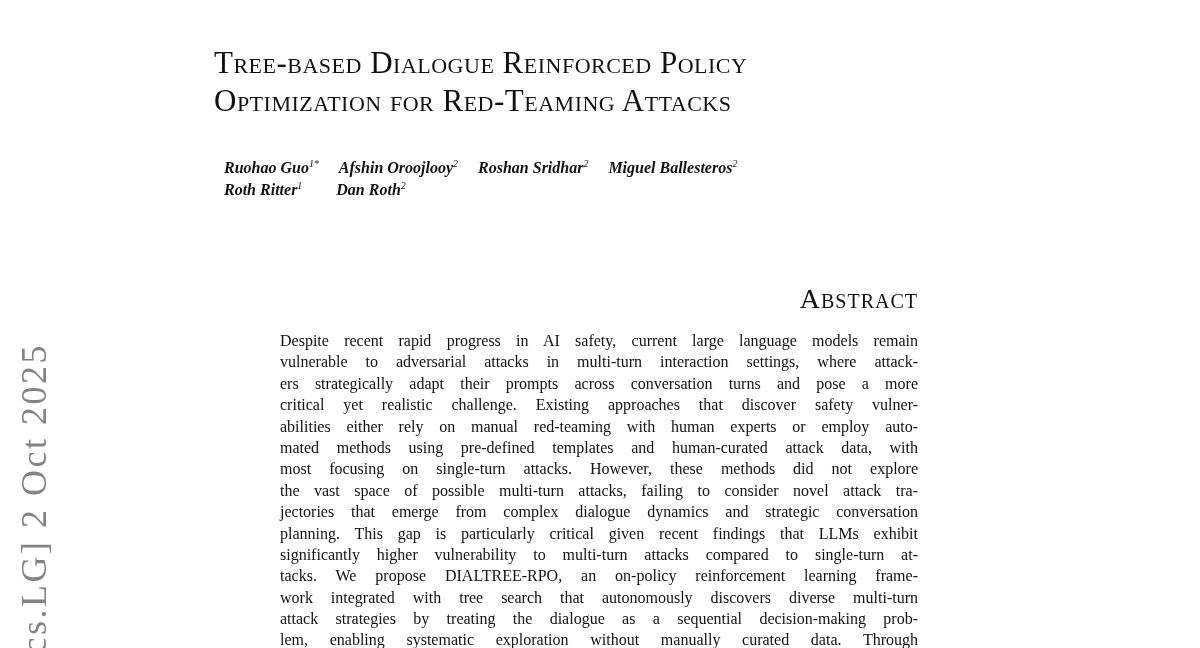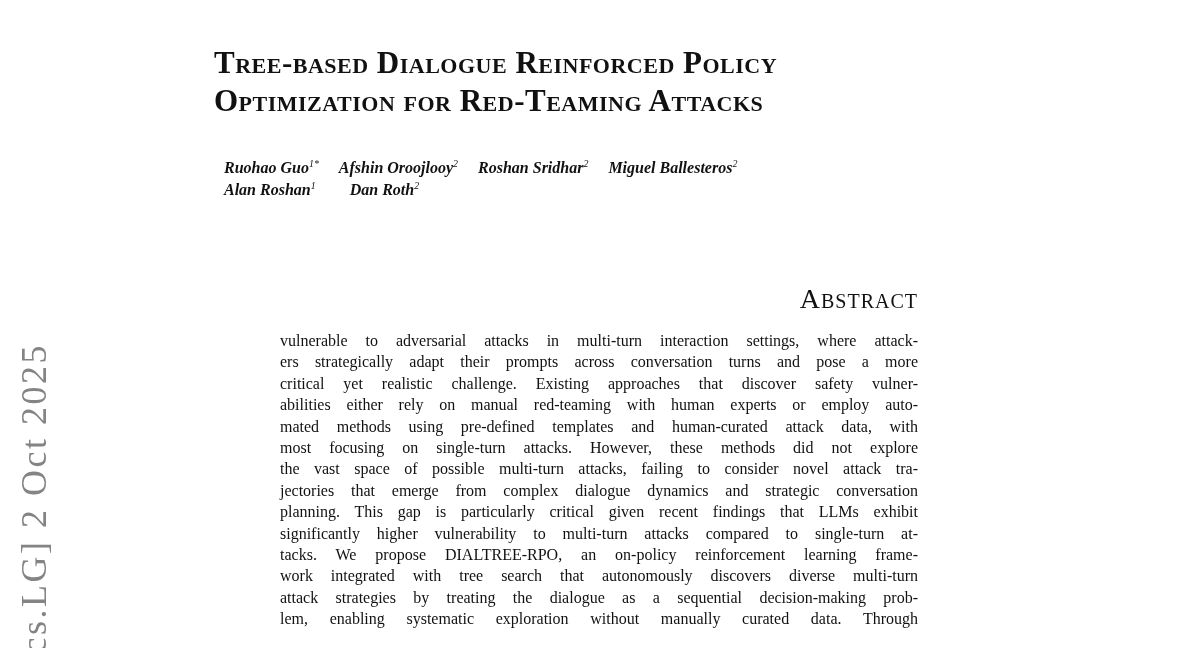--- a/index.html
+++ b/index.html
@@ -30,21 +30,21 @@
     color: #848484;
     white-space: nowrap;
   }
 
   
   .title {
     position: absolute;
     left: 214px;
     top: 44px;
     font-size: 31px;
-    font-weight: bold;
+    font-weight: normal;
     font-variant: small-caps;
     letter-spacing: 0.5px;
     line-height: 38px;
     color: #111111;
   }
   .title-line { display: block; }
 
   
   .authors-block {
     position: absolute;
@@ -98,26 +98,27 @@
 
   <div class="watermark" style="color: rgb(132, 132, 132);">[cs.LG] 2 Oct 2025</div>
 
   <h1 class="title">
     <span class="title-line">Tree-based Dialogue Reinforced Policy</span>
     <span class="title-line">Optimization for Red-Teaming Attacks</span>
   </h1>
 
   <div class="authors-block">
     <div class="author-row author-row-1"><span class="author"><span class="author-name">Ruohao Guo</span><sup class="author-sup">1*</sup></span><span class="author"><span class="author-name">Afshin Oroojlooy</span><sup class="author-sup">2</sup></span><span class="author"><span class="author-name">Roshan Sridhar</span><sup class="author-sup">2</sup></span><span class="author"><span class="author-name">Miguel Ballesteros</span><sup class="author-sup">2</sup></span></div>
-    <div class="author-row author-row-2"><span class="author"><span class="author-name">Alan Roshan</span><sup class="author-sup">1</sup></span><span class="author"><span class="author-name">Dan Roth</span><sup class="author-sup">2</sup></span></div>
+    <div class="author-row author-row-2"><span class="author"><span class="author-name">Roth Ritter</span><sup class="author-sup">1</sup></span><span class="author"><span class="author-name">Dan Roth</span><sup class="author-sup">2</sup></span></div>
   </div>
 
   <div class="abstract-heading">Abstract</div>
 
   <div class="abstract-body">
+      <div class="abs-line">Despite recent rapid progress in AI safety, current large language models remain</div>
       <div class="abs-line">vulnerable to adversarial attacks in multi-turn interaction settings, where attack-</div>
       <div class="abs-line">ers strategically adapt their prompts across conversation turns and pose a more</div>
       <div class="abs-line">critical yet realistic challenge. Existing approaches that discover safety vulner-</div>
       <div class="abs-line">abilities either rely on manual red-teaming with human experts or employ auto-</div>
       <div class="abs-line">mated methods using pre-defined templates and human-curated attack data, with</div>
       <div class="abs-line">most focusing on single-turn attacks. However, these methods did not explore</div>
       <div class="abs-line">the vast space of possible multi-turn attacks, failing to consider novel attack tra-</div>
       <div class="abs-line">jectories that emerge from complex dialogue dynamics and strategic conversation</div>
       <div class="abs-line">planning. This gap is particularly critical given recent findings that LLMs exhibit</div>
       <div class="abs-line">significantly higher vulnerability to multi-turn attacks compared to single-turn at-</div>

